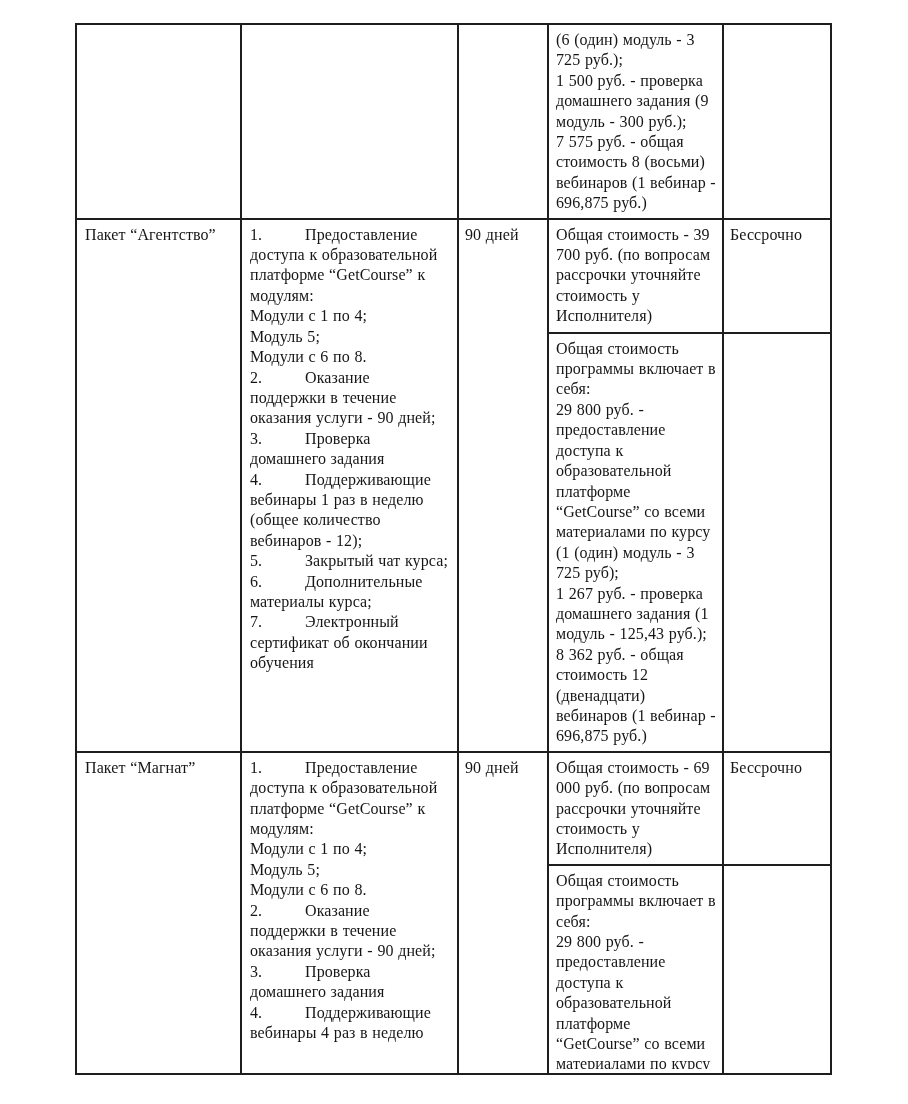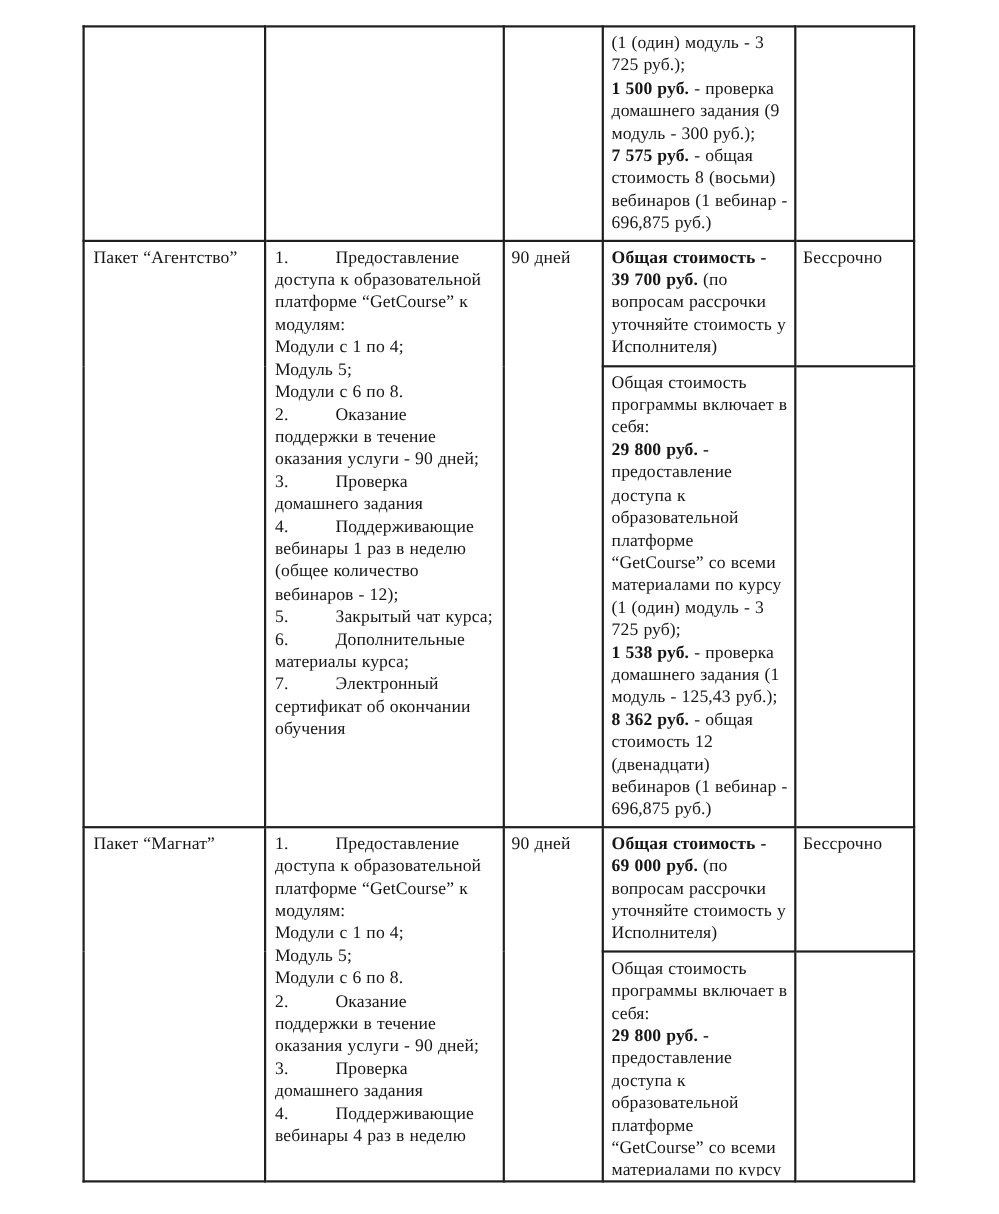--- a/index.html
+++ b/index.html
@@ -27,21 +27,21 @@
     word-spacing: 0.5px;
   }
   td.c4 { padding: 5px 5px 4px 7px; }
   td.c3, td.c5 { padding: 5px 22px 4px 6px; }
   tr.rA  { height: 193px; }
   tr.rB1 { height: 114px; }
   tr.rB2 { height: 419px; }
   tr.rC1 { height: 109px; }
   tr.rC2 { height: 207px; }
   p { margin: 0; }
-  .b { font-weight: bold; }
+  .b { font-weight: normal; }
   .num { display: inline-block; width: 55px; }
   .clip { height: 198px; overflow: hidden; }
 </style>
 </head>
 <body>
 
 <div class="page">
   <table class="doc">
     <colgroup>
       <col style="width:165px">
@@ -50,21 +50,21 @@
       <col style="width:175px">
       <col style="width:108px">
     </colgroup>
 
     <tbody>
         <tr class="rA">
       <td class="c1"></td>
       <td class="c2"></td>
       <td class="c3"></td>
       <td class="c4">
-        <p><span class="b"></span><span>(1 (один) модуль - 3 725 руб.);</span></p>
+        <p><span class="b"></span><span>(6 (один) модуль - 3 725 руб.);</span></p>
         <p><span class="b">1 500 руб.</span><span> - проверка домашнего задания (9 модуль - 300 руб.);</span></p>
         <p><span class="b">7 575 руб.</span><span> - общая стоимость 8 (восьми) вебинаров (1 вебинар - 696,875 руб.)</span></p>
       </td>
       <td class="c5"></td>
     </tr>
 
     <tr class="rB1">
       <td class="c1" rowspan="2">
         <p>Пакет “Агентство”</p>
       </td>
@@ -87,21 +87,21 @@
         <p><span class="b">Общая стоимость - 39 700 руб.</span><span> (по вопросам рассрочки уточняйте стоимость у Исполнителя)</span></p>
       </td>
       <td class="c5">
         <p>Бессрочно</p>
       </td>
     </tr>
     <tr class="rB2">
       <td class="c4">
         <p><span class="b"></span><span>Общая стоимость программы включает в себя:</span></p>
         <p><span class="b">29 800 руб. -</span><span> предоставление доступа к образовательной платформе “GetCourse” со всеми материалами по курсу (1 (один) модуль - 3 725 руб);</span></p>
-        <p><span class="b">1 538 руб.</span><span> - проверка домашнего задания (1 модуль - 125,43 руб.);</span></p>
+        <p><span class="b">1 267 руб.</span><span> - проверка домашнего задания (1 модуль - 125,43 руб.);</span></p>
         <p><span class="b">8 362 руб.</span><span> - общая стоимость 12 (двенадцати) вебинаров (1 вебинар - 696,875 руб.)</span></p>
       </td>
       <td class="c5"></td>
     </tr>
 
     <tr class="rC1">
       <td class="c1" rowspan="2">
         <p>Пакет “Магнат”</p>
       </td>
       <td class="c2" rowspan="2">

